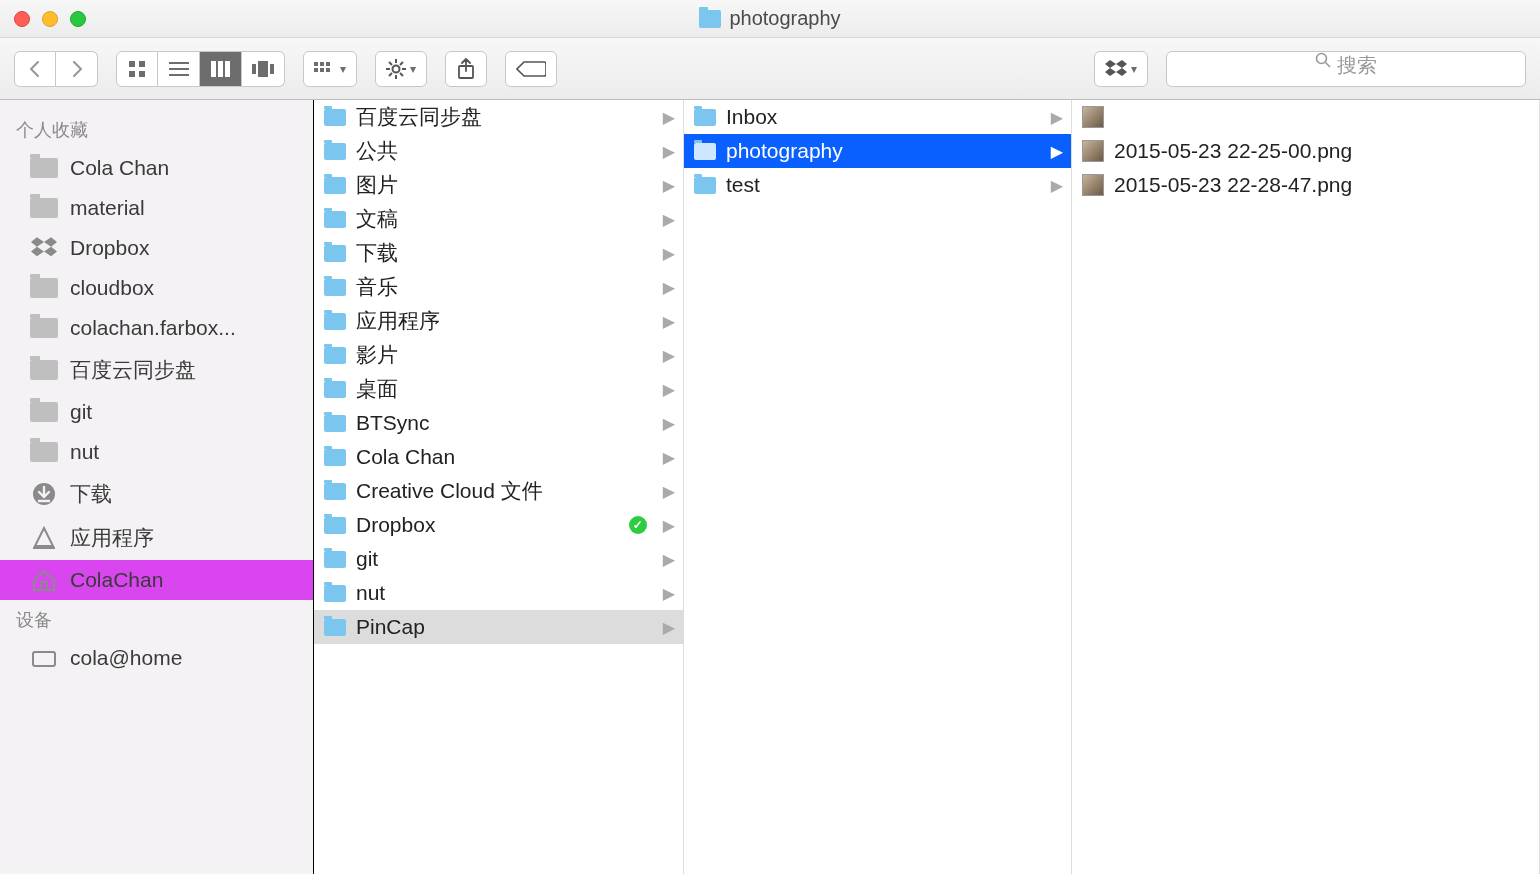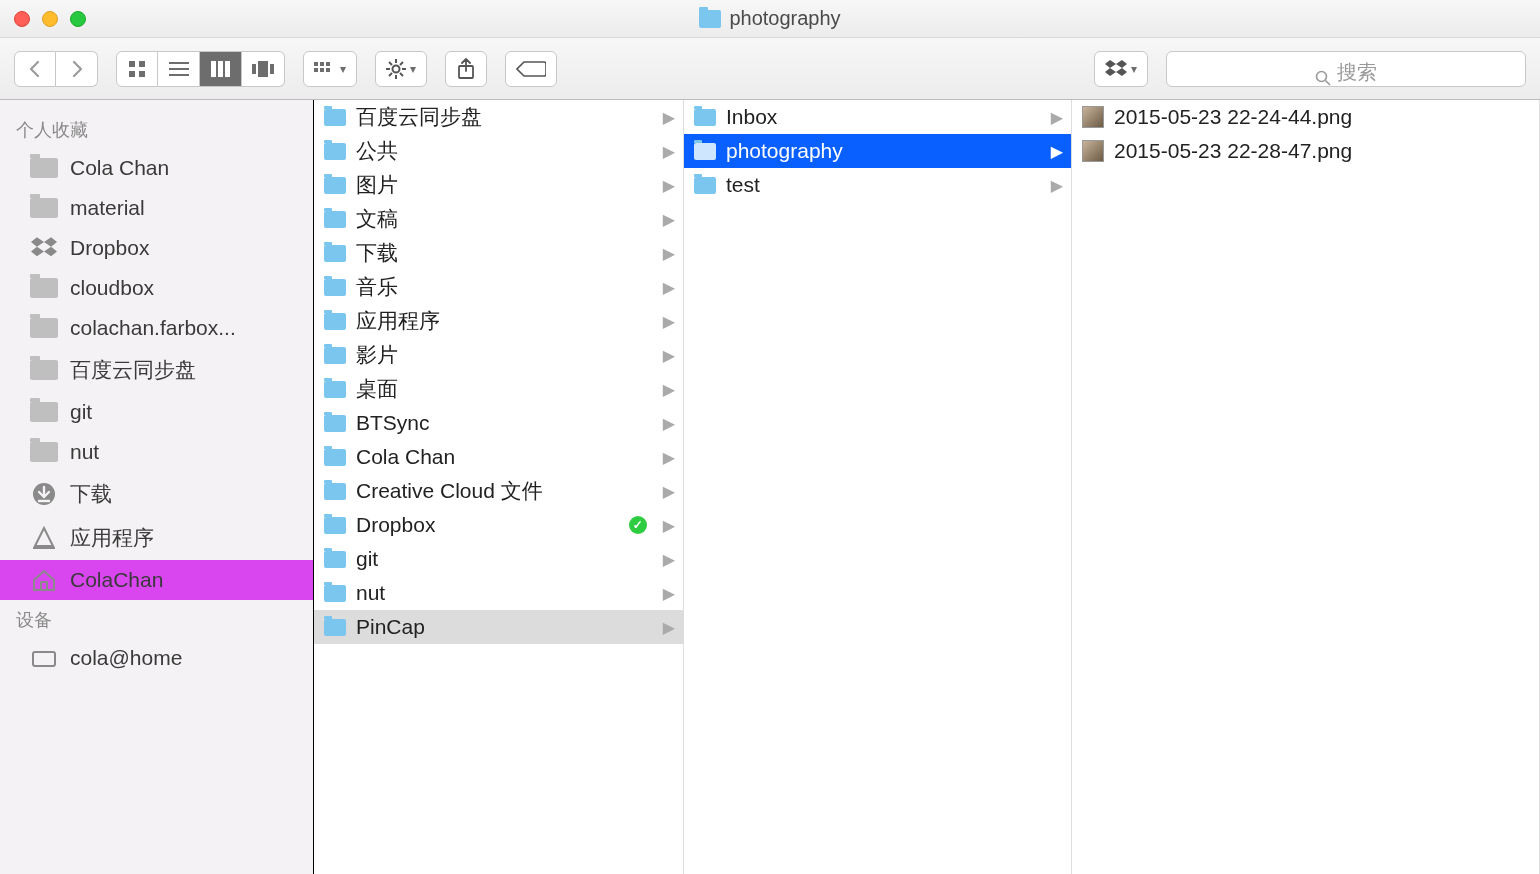--- a/index.html
+++ b/index.html
@@ -21,21 +21,21 @@
   .toolbar { height: 62px; background: linear-gradient(#f7f7f7,#ececec); border-bottom:1px solid #bcbcbc; display:flex; align-items:center; padding:0 14px; gap:18px; }
   .btngrp { display:flex; }
   .tbtn { height:36px; min-width:42px; background:#fff; border:1px solid #c8c8c8; display:flex; align-items:center; justify-content:center; color:#555; font-size:18px; padding:0 10px; }
   .btngrp .tbtn:first-child { border-radius:6px 0 0 6px; }
   .btngrp .tbtn:last-child { border-radius:0 6px 6px 0; }
   .btngrp .tbtn + .tbtn { border-left:none; }
   .tbtn.single { border-radius:6px; }
   .tbtn.active { background:#6d6d6d; color:#fff; }
   .tbtn svg { display:block; }
   .spacer { flex:1; }
-  .search { width:360px; height:36px; border:1px solid #c8c8c8; border-radius:6px; background:#fff; display:flex; align-items:flex-end; justify-content:center; gap:6px; color:#999; font-size:20px; }
+  .search { width:360px; height:36px; border:1px solid #c8c8c8; border-radius:6px; background:#fff; display:flex; align-items:flex-start; justify-content:center; gap:6px; color:#999; font-size:20px; }
   .chev { font-size:12px; margin-left:4px; color:#6d6d6d; }
 
   
   .main { display:flex; height: calc(874px - 38px - 62px); }
   .sidebar { width:314px; background:#f4f2f4; border-right:1px solid #000000; padding-top:10px; overflow:hidden; }
   .sb-head { font-size:18px; color:#8a8a8a; padding:8px 16px 6px; }
   .sb-item { display:flex; align-items:center; gap:12px; padding:8px 14px 8px 30px; font-size:21px; color:#3a3a3a; }
   .sb-item.sel { background:#d946ef; }
   .sb-ico { width:28px; height:22px; display:flex; align-items:center; justify-content:center; color:#8a8a8a; }
   .sb-ico.folder { background:#bfbfbf; border-radius:2px; position:relative; height:20px; }
@@ -354,20 +354,23 @@
       </div>
       <div class="row">
         <span class="fico"></span>
         <span>test</span>
         <span class="arrow">▶</span>
       </div>
     </div>
   <div class="column col3" id="col2">
       <div class="row">
         <span class="imgico"></span>
-        <span>2015-05-23 22-24-44.png</span>
+      </div>
+      <div class="row">
+        <span class="imgico"></span>
+        <span>2015-05-23 22-25-00.png</span>
       </div>
       <div class="row">
         <span class="imgico"></span>
         <span>2015-05-23 22-28-47.png</span>
       </div>
     </div>
 </div>
 
 </body></html>

